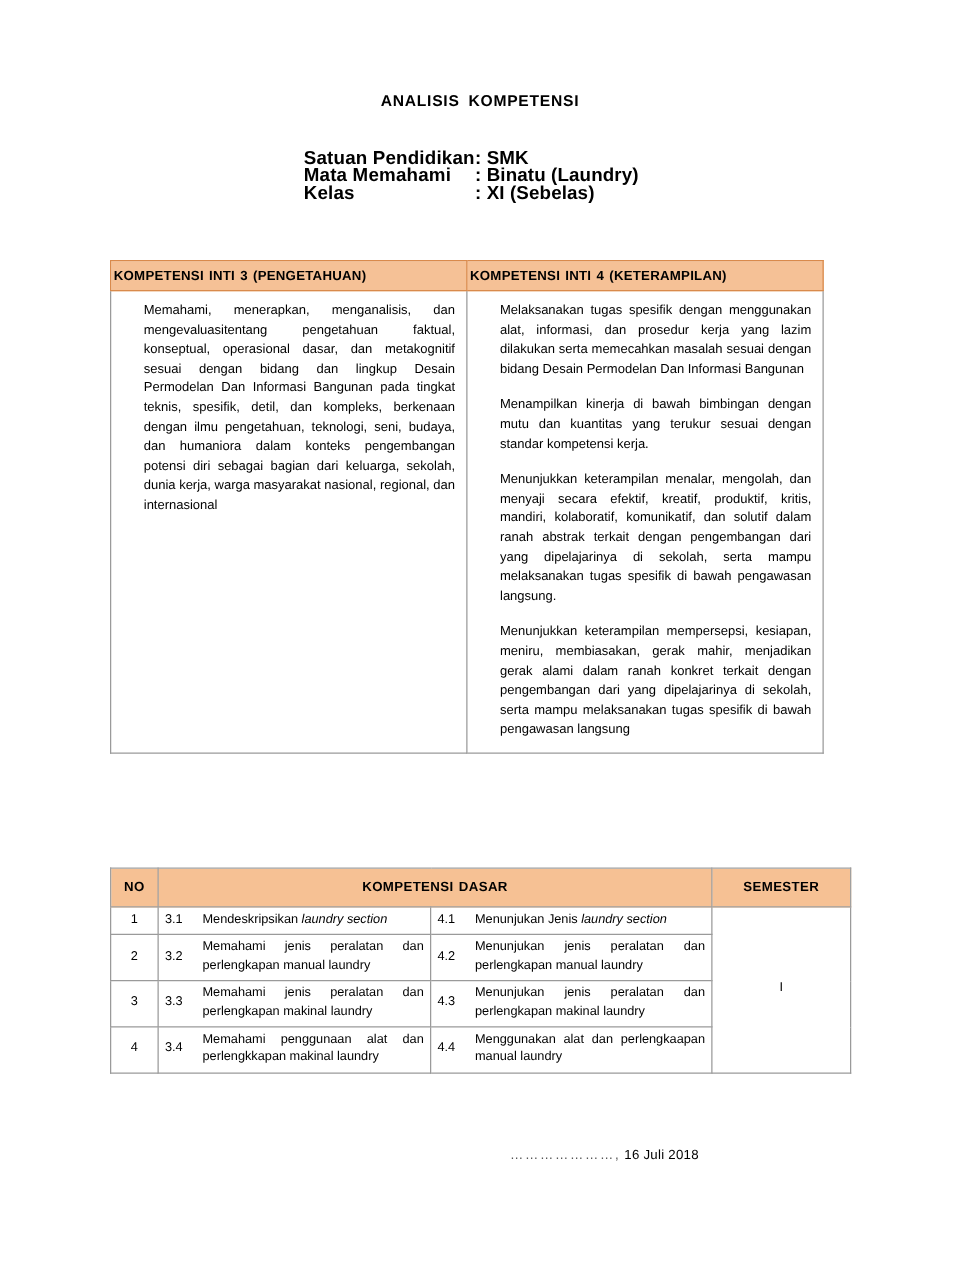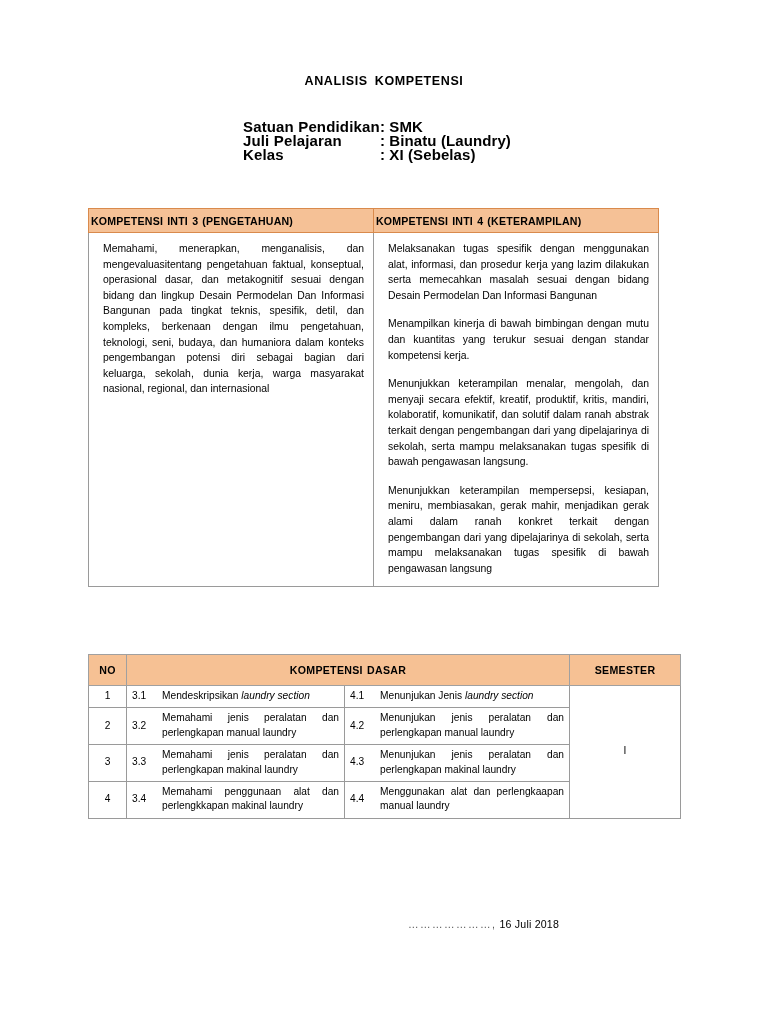--- a/index.html
+++ b/index.html
@@ -74,21 +74,21 @@
     font-size: 10.6px;
     font-weight: bold;
     text-align: left;
     padding: 6px 2px 5px 2px;
     letter-spacing: 0.2px;
     word-spacing: 1px;
   }
   .ki-table td {
     border: 1px solid #9a9a9a;
     vertical-align: top;
-    padding: 8px 9px 10px 14px;
+    padding: 8px 9px 10px 26px;
     font-size: 10.4px;
     line-height: 15.6px;
     text-align: justify;
     text-justify: inter-word;
   }
   .ki-table td p {
     margin: 0 0 13px 0;
   }
   .ki-table td p:last-child {
     margin-bottom: 0;
@@ -96,21 +96,21 @@
   .ki-col-left  { width: 285px; }
   .ki-col-right { width: 285px; }
 
   
   .just p { text-align: justify; }
 
   
   .kd-table {
     position: absolute;
     left: 88px;
-    top: 654px;
+    top: 694px;
     width: 592px;
     border-collapse: collapse;
     table-layout: fixed;
   }
   .kd-table th {
     background: #F6C194;
     border: 1px solid #A0A0A0;
     font-size: 10.6px;
     font-weight: bold;
     text-align: center;
@@ -177,21 +177,21 @@
 <div class="page">
 
   <div class="doc-title">ANALISIS  KOMPETENSI</div>
 
   <div class="identity">
     <div class="identity-row">
       <span class="identity-label">Satuan Pendidikan</span>
       <span class="identity-value">: SMK</span>
     </div>
     <div class="identity-row">
-      <span class="identity-label">Juli Pelajaran</span>
+      <span class="identity-label">Mata Memahami</span>
       <span class="identity-value">: Binatu (Laundry)</span>
     </div>
     <div class="identity-row">
       <span class="identity-label">Kelas</span>
       <span class="identity-value">: XI (Sebelas)</span>
     </div>
   </div>
 
   <table class="ki-table">
     <colgroup>

